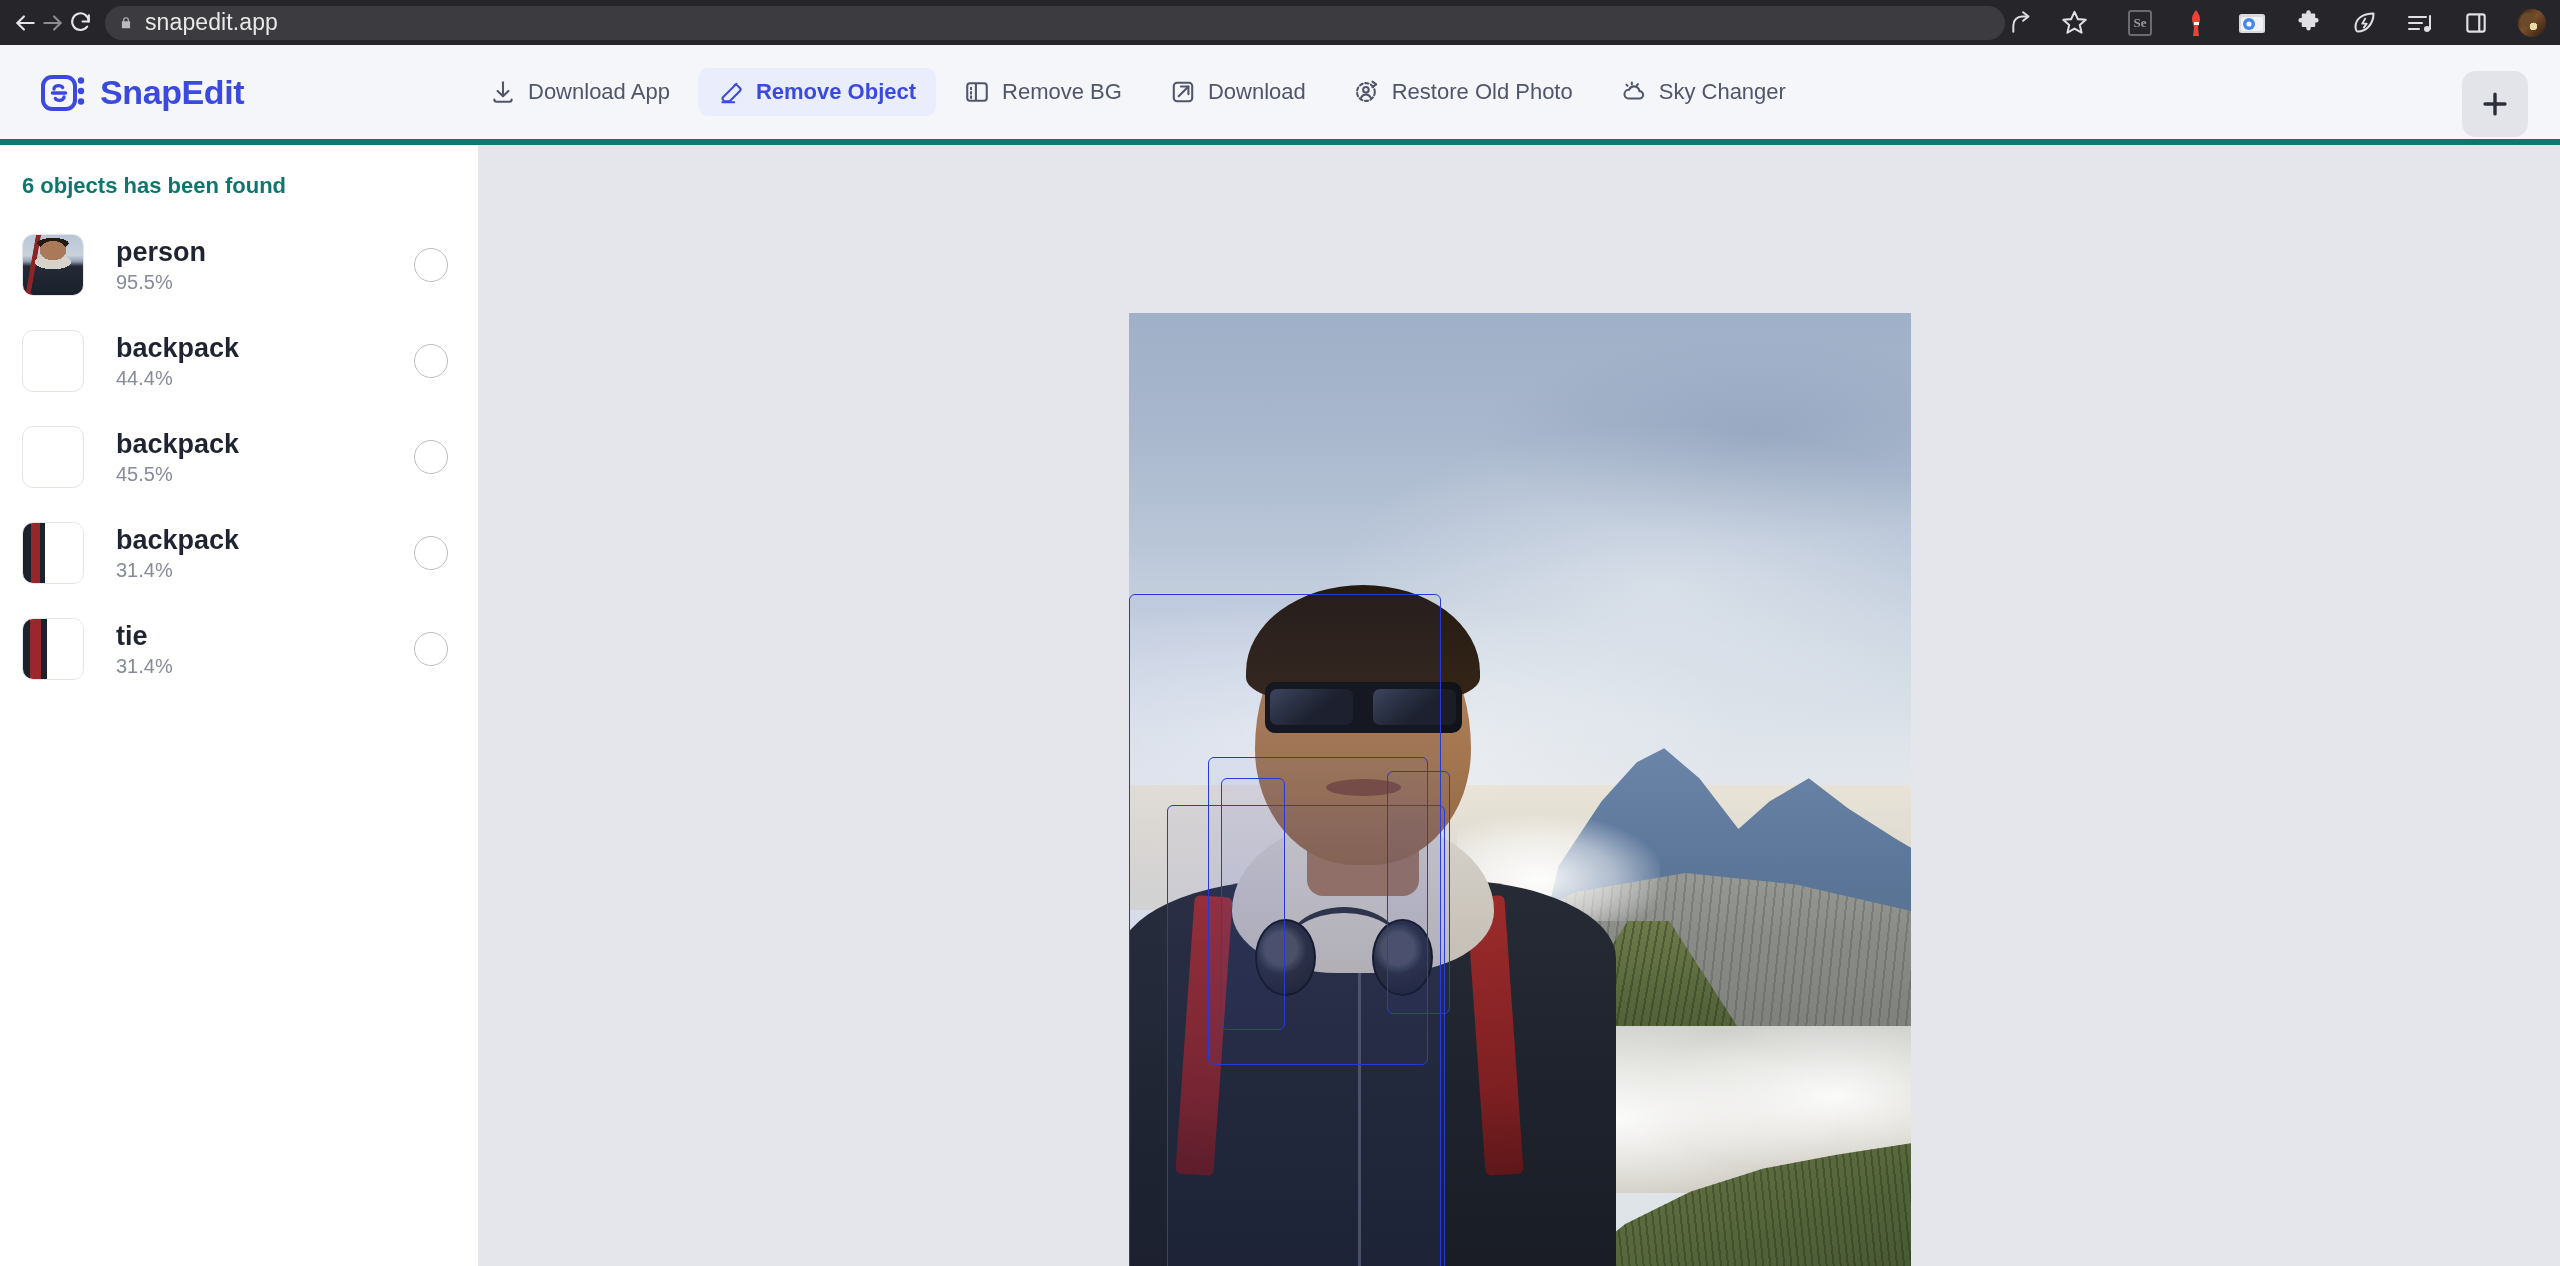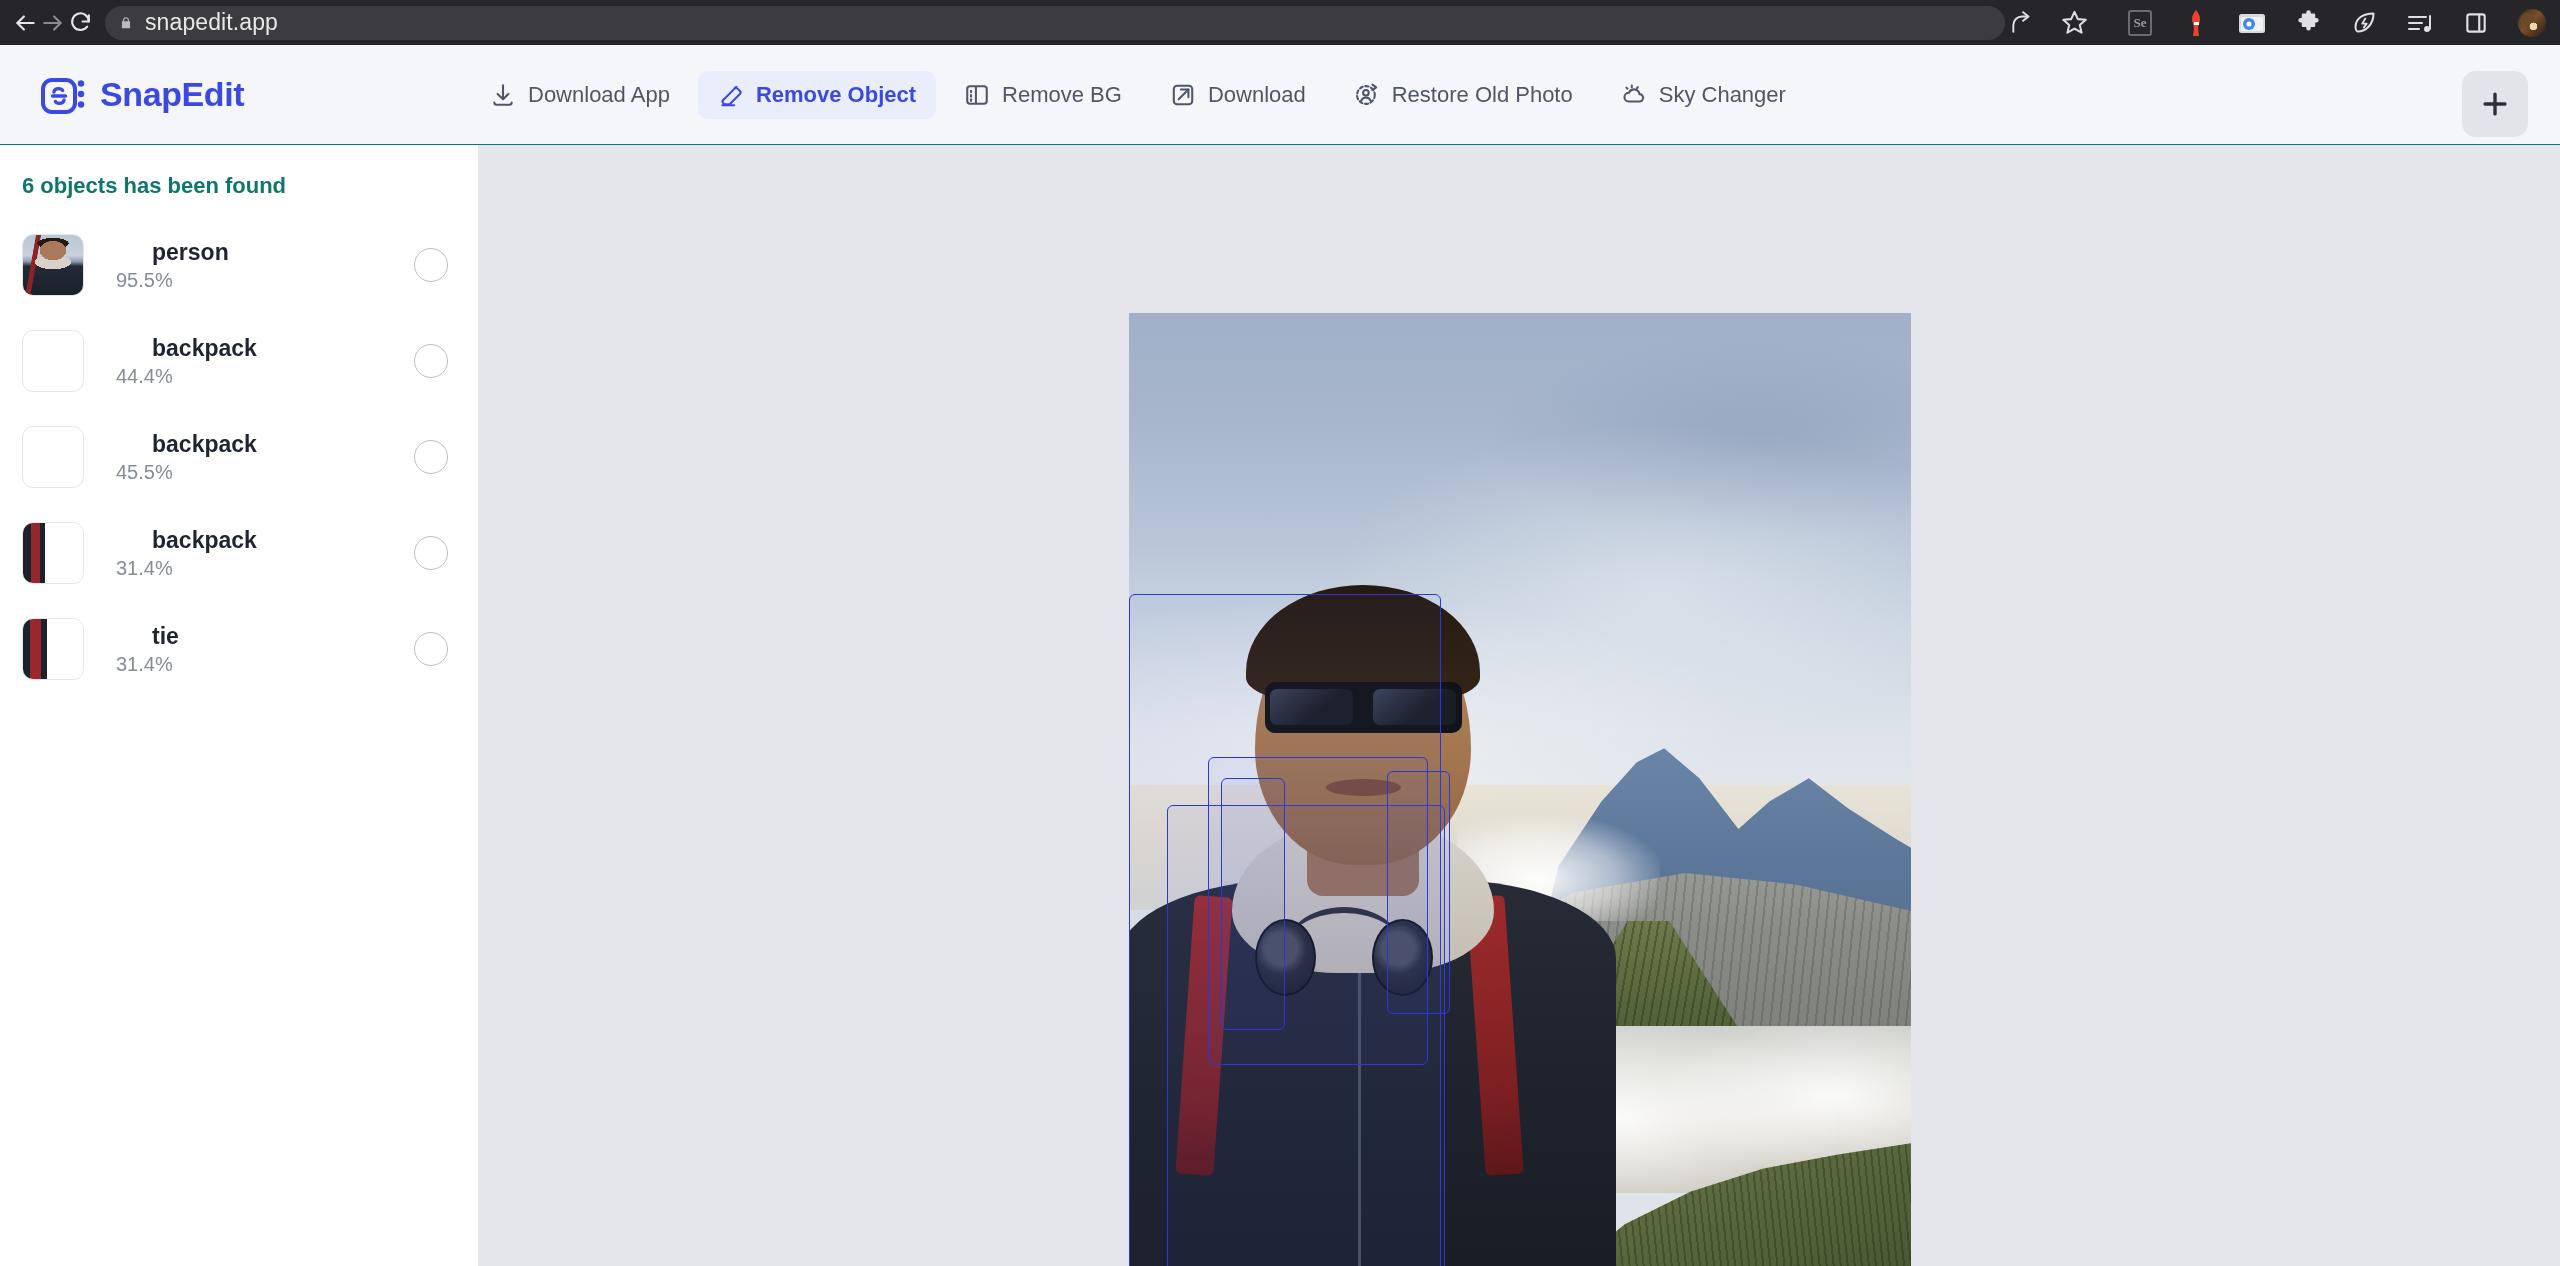--- a/index.html
+++ b/index.html
@@ -80,21 +80,21 @@
   }
 
   
   .app-header {
     height: 100px;
     background: #f4f6fa;
     display: flex;
     align-items: center;
     padding: 0 28px;
     position: relative;
-    border-bottom: 1px solid #0f766e;
+    border-bottom: 6px solid #0f766e;
   }
   .logo-wrap {
     display: flex; align-items: center; gap: 12px;
     margin-left: 12px;
     width: 430px;
   }
   .logo-mark {
     width: 48px; height: 48px;
     position: relative;
   }
@@ -210,25 +210,24 @@
     border-radius: 11px;
     border: 1px solid #e3e5ea;
     background: #ffffff;
     overflow: hidden;
     flex: 0 0 auto;
     position: relative;
   }
   .thumb .thumb-art { position: absolute; inset: 0; }
   .obj-meta { margin-left: 32px; flex: 1; }
   .obj-label {
-    font-size: 23px;
+    font-size: 27px;
     font-weight: bold;
     color: #1f2430;
     line-height: 1.25;
-    margin-left: 36px;
   }
   .obj-score {
     font-size: 20px;
     color: #868b99;
     margin-top: 2px;
   }
   .radio {
     width: 34px; height: 34px;
     border-radius: 50%;
     border: 1.6px solid #b9bdc7;

